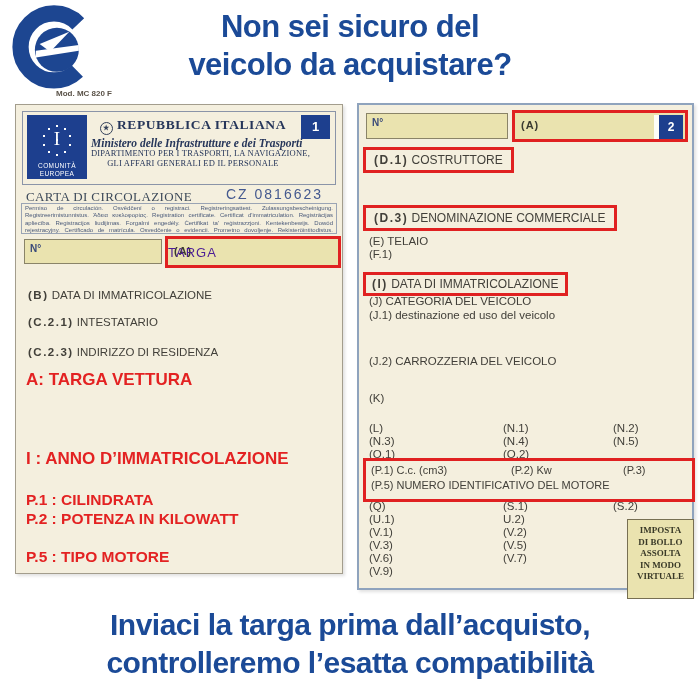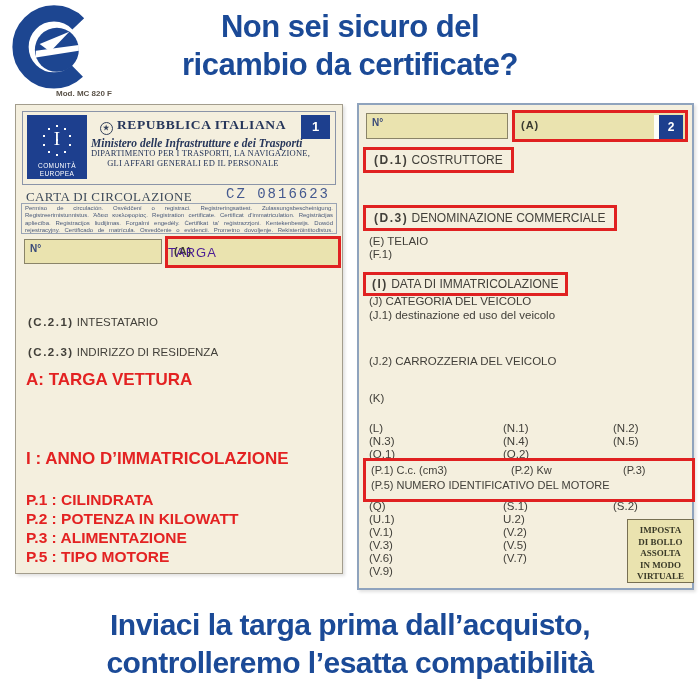--- a/index.html
+++ b/index.html
@@ -35,21 +35,21 @@
   .republic{font-family:"Liberation Serif",serif;font-weight:bold;font-size:13.5px;letter-spacing:.6px;white-space:nowrap;}
   .emblem{display:inline-block;width:11px;height:11px;border:1px solid #33415a;border-radius:50%;
     font-size:7px;line-height:10px;color:#33415a;vertical-align:-1px;margin-right:4px;}
   .ministry{font-family:"Liberation Serif",serif;font-style:italic;font-weight:bold;font-size:11.5px;margin-top:2px;white-space:nowrap;}
   .dept{font-family:"Liberation Serif",serif;font-size:8.5px;line-height:9.5px;letter-spacing:.2px;white-space:nowrap;}
   .page-badge{position:absolute;background:#1d3f8e;color:#fff;text-align:center;font-weight:bold;}
   .badge1{right:5px;top:3px;width:29px;height:24px;font-size:13px;line-height:24px;}
   
   .carta-row{position:absolute;left:10px;top:82px;right:10px;height:16px;}
   .carta-title{font-family:"Liberation Serif",serif;font-size:13px;color:#3d4a5a;letter-spacing:.4px;}
-  .carta-number{position:absolute;left:200px;top:-1px;font-family:Liberation Mono, monospace;
+  .carta-number{position:absolute;left:200px;top:-1px;font-family:Liberation Sans, sans-serif;
     font-size:14px;color:#44598f;letter-spacing:2px;}
   .multilang{position:absolute;left:5px;top:98px;right:5px;height:31px;border:1px solid #9aa4b4;
     font-size:6px;line-height:7.4px;color:#4a5a7a;text-align:justify;padding:1px 3px;overflow:hidden;box-sizing:border-box;}
   
   .yfield{background:#eae3af;border:1px solid #8a8468;box-sizing:border-box;}
   .nfield1{position:absolute;left:8px;top:134px;width:138px;height:25px;}
   .nfield2{position:absolute;left:7px;top:8px;width:142px;height:26px;}
   .nlabel{font-size:10px;font-weight:bold;color:#3a4a7a;padding:3px 0 0 5px;display:block;}
   .red-box{border:3px solid #e02121;box-sizing:border-box;}
   .afield1{position:absolute;left:149px;top:131px;width:176px;height:32px;background:#eae3af;}
@@ -67,21 +67,21 @@
   
   .hl{position:absolute;left:4px;padding:3px 8px;border:3px solid #e02121;font-size:12px;color:#42403a;white-space:nowrap;}
   .r3{position:absolute;left:10px;width:318px;height:13px;font-size:11.5px;color:#42403a;}
   .r3 .c1{position:absolute;left:0;white-space:nowrap;}
   .r3 .c2{position:absolute;left:134px;white-space:nowrap;}
   .r3 .c3{position:absolute;left:244px;white-space:nowrap;}
   .pbox{position:absolute;left:4px;top:353px;width:326px;height:38px;border:3px solid #e02121;}
   .pbox .pr{position:absolute;left:5px;width:310px;font-size:11px;color:#42403a;white-space:nowrap;}
   .pc2{position:absolute;left:140px;}
   .pc3{position:absolute;left:252px;}
-  .imposta{position:absolute;left:268px;top:414px;width:67px;height:64px;background:#eae3af;
+  .imposta{position:absolute;left:268px;top:414px;width:67px;height:80px;background:#eae3af;
     border:1px solid #776f52;text-align:center;font-family:"Liberation Serif",serif;
     font-size:9px;font-weight:bold;color:#3a3a28;line-height:11.5px;padding-top:5px;box-sizing:border-box;}
   
   .footer-title{
     position:absolute;left:0;top:606px;width:700px;text-align:center;
     color:#1b4a97;font-weight:bold;font-size:30px;line-height:38px;letter-spacing:-.5px;
   }
 </style>
 </head>
 <body>
@@ -90,21 +90,21 @@
   <svg width="92" height="88" viewBox="0 0 92 92">
     <circle cx="46" cy="47" r="35" fill="none" stroke="#1d4691" stroke-width="17" stroke-dasharray="165 55" stroke-dashoffset="-28"></circle>
     <circle cx="49" cy="50" r="23" fill="#1d4691"></circle>
     <polygon points="31,44 62,31 42,52" fill="#ffffff"></polygon>
     <polygon points="27,51 72,45 72,51 27,58" fill="#ffffff"></polygon>
   </svg>
 </div>
 
 <div class="main-title">
   <div>Non sei sicuro del</div>
-  <div>ricambio da certificate?</div>
+  <div>veicolo da acquistare?</div>
 </div>
 
 <div class="mod-label">Mod. MC 820 F</div>
 
 <div class="paper panel1">
 
   <div class="hdr-box">
     <div class="eu-box">
       <span class="eu-stars"></span>
       <div class="eu-letter">I</div>
@@ -130,34 +130,37 @@
   <div class="multilang">Permiso de circulación. Osvědčení o registraci. Registreringsattest. Zulassungsbescheinigung. Registreerimistunnistus. Άδεια κυκλοφορίας. Registration certificate. Certificat d'immatriculation. Registrācijas apliecība. Registracijos liudijimas. Forgalmi engedély. Ċertifikat ta' reġistrazzjoni. Kentekenbewijs. Dowód rejestracyjny. Certificado de matrícula. Osvedčenie o evidencii. Prometno dovoljenje. Rekisteröintitodistus. Registreringsbevis. Prometna dozvola.</div>
 
   <div class="yfield nfield1">
     <span class="nlabel">N°</span>
   </div>
   <div class="red-box afield1">
     <span class="acode">(A)</span>
     <span class="avalue">TARGA</span>
   </div>
 
+  <div class="doc-row d1row" style="top:184px">
+    <span class="code">(B)</span>
+    <span>DATA DI IMMATRICOLAZIONE</span>
+  </div>
   <div class="doc-row d1row" style="top:211px">
     <span class="code">(C.2.1)</span>
     <span>INTESTATARIO</span>
   </div>
   <div class="doc-row d1row" style="top:241px">
     <span class="code">(C.2.3)</span>
     <span>INDIRIZZO DI RESIDENZA</span>
   </div>
 
   <div class="annot an17" style="top:265px">A: TARGA VETTURA</div>
   <div class="annot an17" style="top:344px">I : ANNO D’IMMATRICOLAZIONE</div>
   <div class="annot an16" style="top:386px">P.1 : CILINDRATA</div>
   <div class="annot an16" style="top:405px">P.2 : POTENZA IN KILOWATT</div>
-  <div class="annot an16" style="top:424px">P.3 : ALIMENTAZIONE</div>
   <div class="annot an16" style="top:443px">P.5 : TIPO MOTORE</div>
 </div>
 
 <div class="paper panel2">
 
   <div class="yfield nfield2">
     <span class="nlabel">N°</span>
   </div>
   <div class="red-box afield2">
     <span class="acode">(A)</span>

